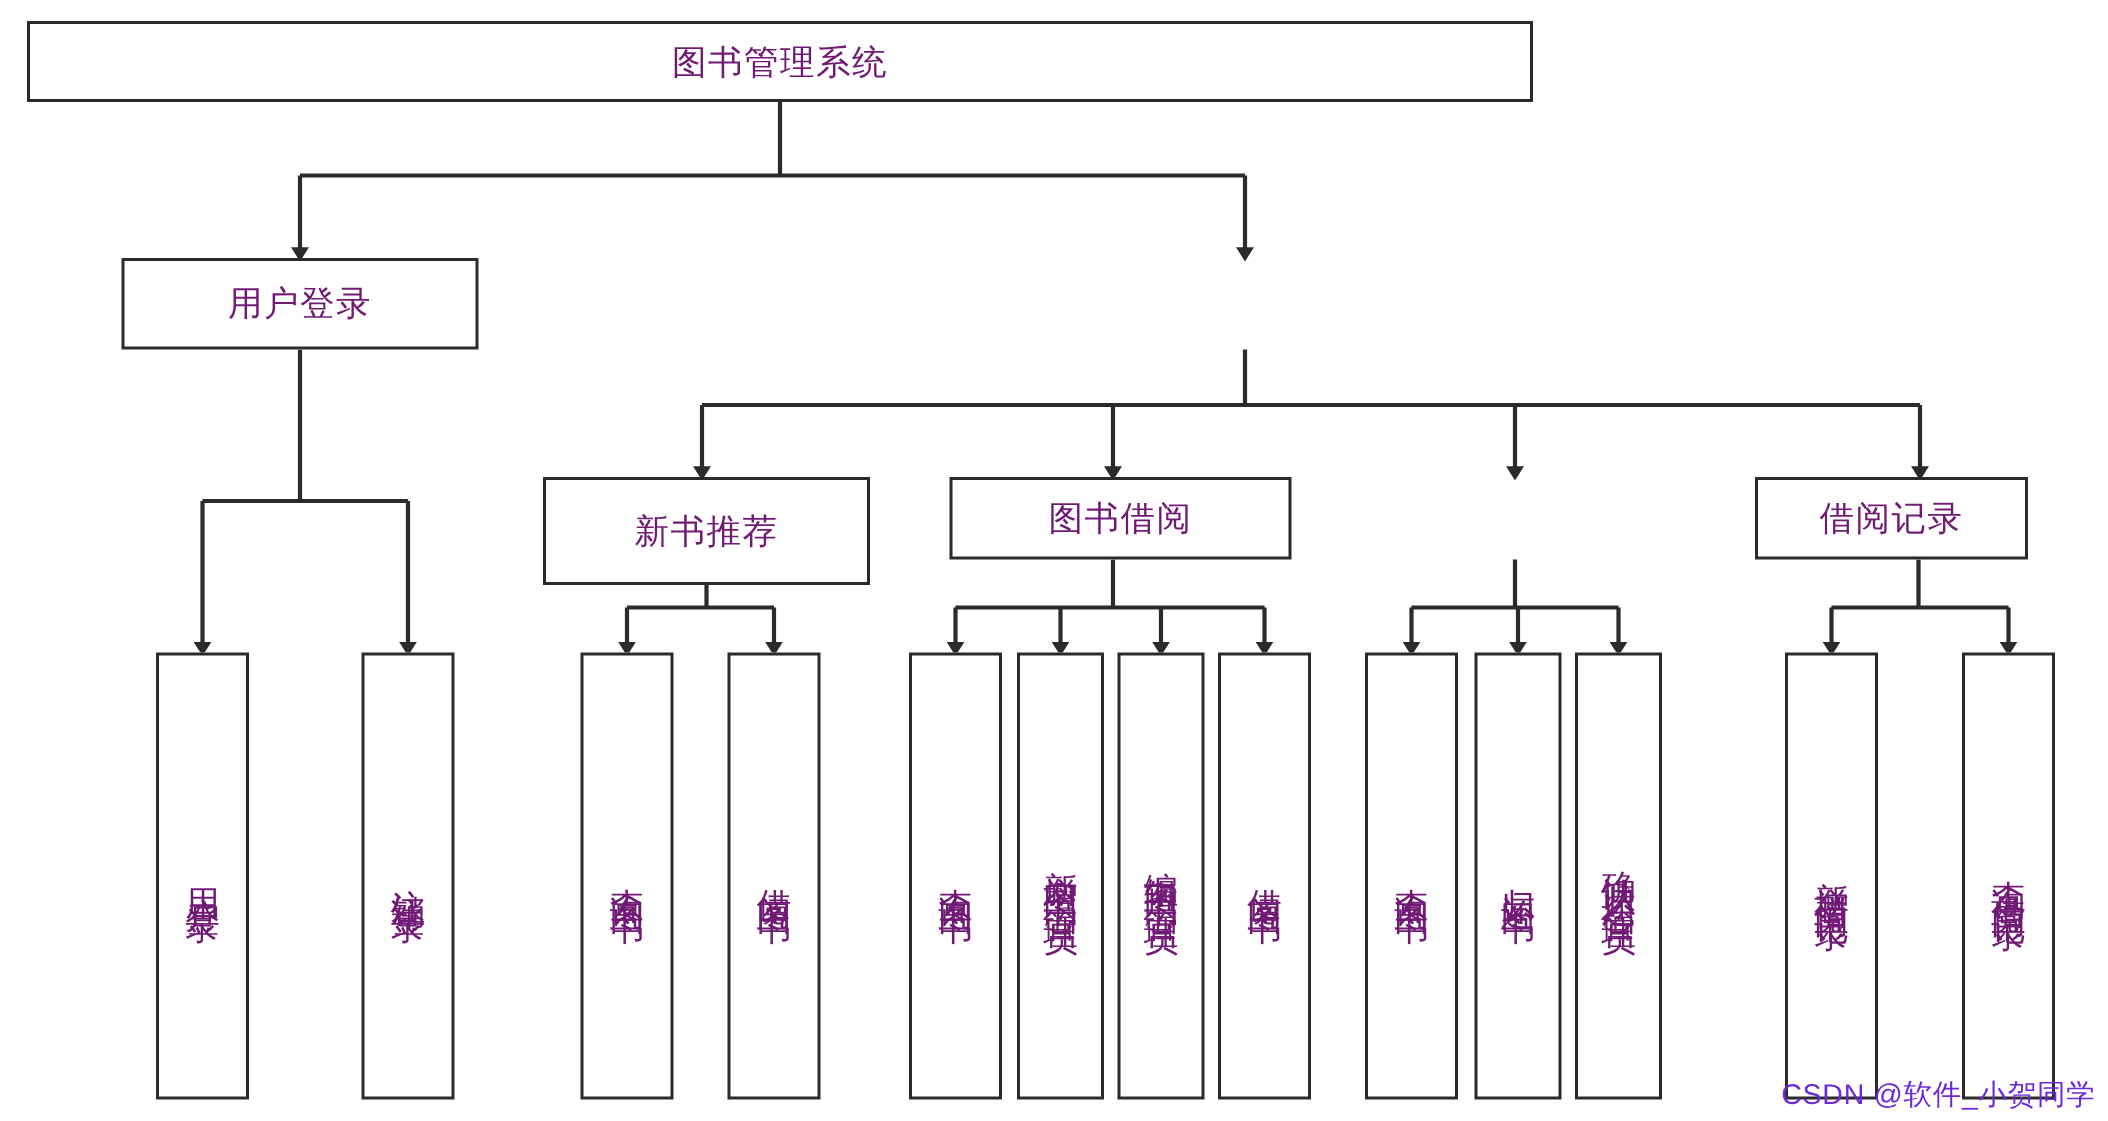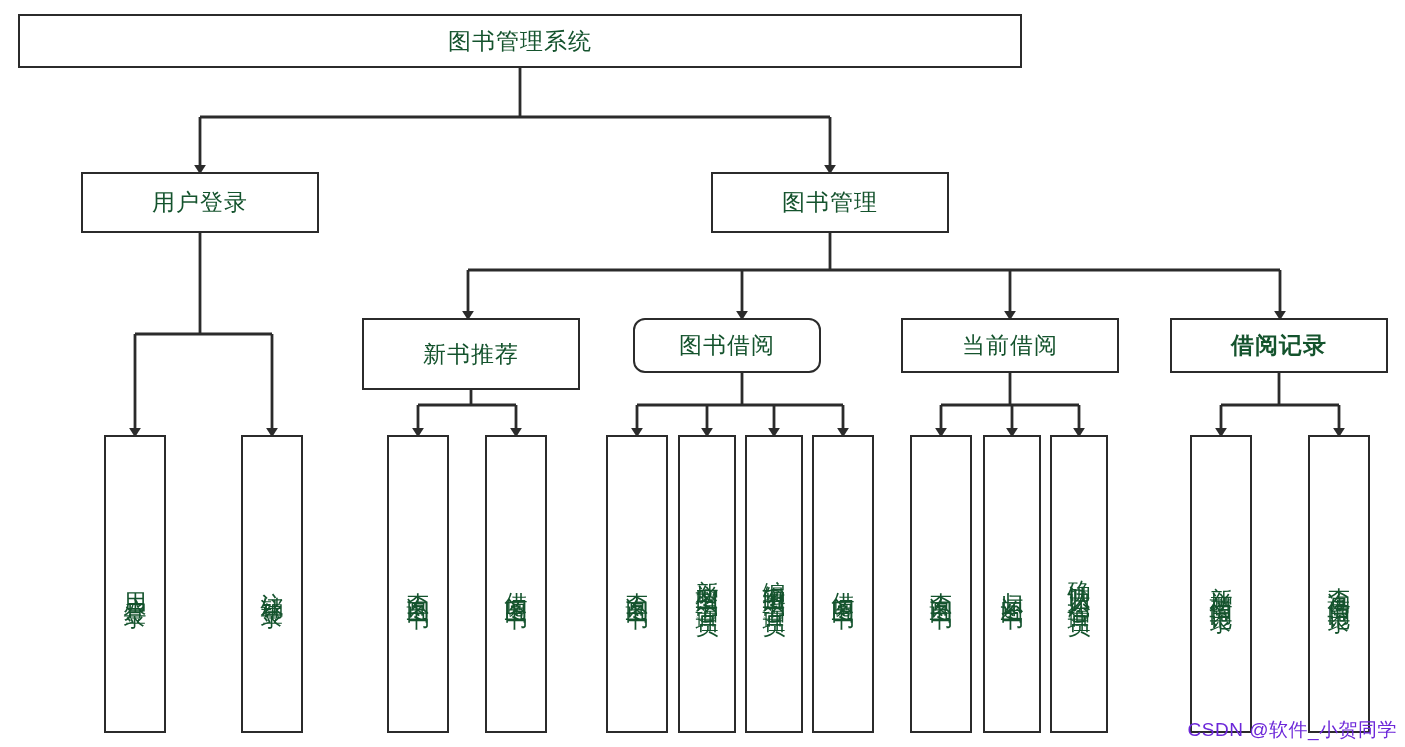--- a/index.html
+++ b/index.html
@@ -26,21 +26,21 @@
     pointer-events: none;
   }
   .node {
     position: absolute;
     box-sizing: border-box;
     background: #ffffff;
     border: 2.5px solid #2b2b2b;
     display: flex;
     align-items: center;
     justify-content: center;
-    color: #14532d;
+    color: #701a75;
   }
   .node.horiz {
     font-size: 23px;
     letter-spacing: 1px;
   }
   .node.vert {
     font-size: 23px;
   }
   .node.vert .vtext {
     writing-mode: vertical-rl;
@@ -119,34 +119,28 @@
     </g>
   </svg>
 
   <div class="node horiz" style="left:18px;top:14px;width:1004px;height:54px;">
     <span class="htext">图书管理系统</span>
   </div>
 
   <div class="node horiz" style="left:81px;top:172px;width:238px;height:61px;">
     <span class="htext">用户登录</span>
   </div>
-  <div class="node horiz" style="left:711px;top:172px;width:238px;height:61px;">
-    <span class="htext">图书管理</span>
-  </div>
 
   <div class="node horiz" style="left:362px;top:318px;width:218px;height:72px;">
     <span class="htext">新书推荐</span>
   </div>
-  <div class="node horiz" style="left:633px;top:318px;width:188px;height:55px;border-radius:12px;">
+  <div class="node horiz" style="left:633px;top:318px;width:228px;height:55px;">
     <span class="htext">图书借阅</span>
   </div>
-  <div class="node horiz" style="left:901px;top:318px;width:218px;height:55px;">
-    <span class="htext">当前借阅</span>
-  </div>
-  <div class="node horiz" style="left:1170px;top:318px;width:218px;height:55px;font-weight:bold;">
+  <div class="node horiz" style="left:1170px;top:318px;width:182px;height:55px;">
     <span class="htext">借阅记录</span>
   </div>
 
   <div class="node vert" style="left:104px;top:435px;width:62px;height:298px;">
     <span class="vtext">用户登录</span>
   </div>
   <div class="node vert" style="left:241px;top:435px;width:62px;height:298px;">
     <span class="vtext">注销登录</span>
   </div>
 

